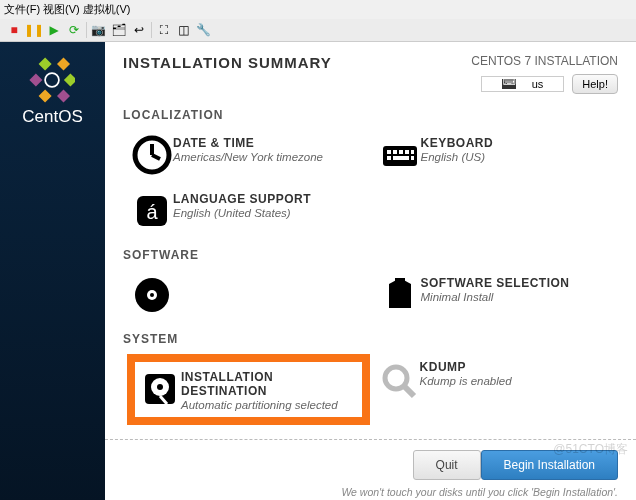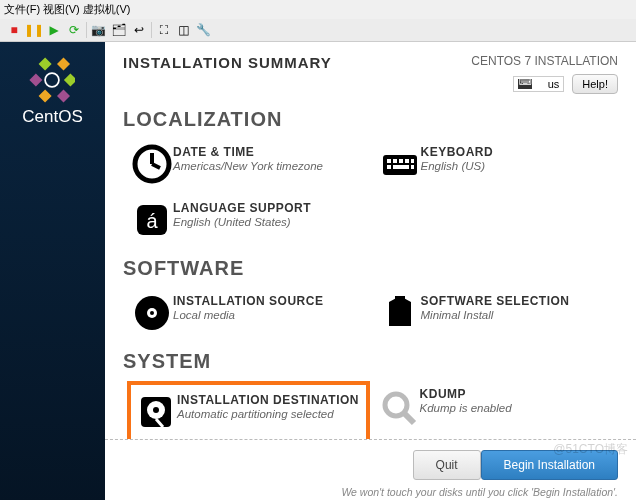--- a/index.html
+++ b/index.html
@@ -11,34 +11,34 @@
 .sidebar{width:105px;background:linear-gradient(to bottom,#0a2540,#051424);display:flex;flex-direction:column;align-items:center;padding-top:15px}
 .logo-c{text-align:center}
 .logo-ico{width:46px;height:46px;margin:0 auto}
 .logo-txt{color:#fff;font-size:17px;font-weight:300;margin-top:4px}
 .content{flex:1;background:#fff;display:flex;flex-direction:column;position:relative}
 .hdr{display:flex;justify-content:space-between;align-items:flex-start;padding:12px 18px 8px 18px}
 .hdr h1{font-size:15px;font-weight:600;letter-spacing:1px;color:#333}
 .hdr-r{text-align:right}
 .hdr-r .sub{font-size:12px;color:#666;margin-bottom:6px}
 .hdr-ctrls{display:flex;gap:8px;align-items:center;justify-content:flex-end}
-.lang{display:flex;align-items:center;gap:16px;border:1px solid #ccc;padding:1px 4px;font-size:11px;background:#fff}
+.lang{display:flex;align-items:center;gap:16px;border:1px solid #ccc;padding:1px 20px;font-size:11px;background:#fff}
 .lang-ico{width:14px;height:10px;background:#333;display:inline-block;position:relative}
 .lang-ico::after{content:"⌨";color:#fff;font-size:9px;position:absolute;left:1px;top:-2px}
 .help{background:linear-gradient(#fafafa,#e5e5e5);border:1px solid #bbb;border-radius:4px;padding:3px 9px;font-size:11px;cursor:pointer}
 .body{flex:1;overflow-y:auto;padding:0 18px 0 18px}
-.sec{font-size:20px;font-weight:600;letter-spacing:1px;color:#555;margin:6px 0 8px 0}
+.sec{font-size:12px;font-weight:600;letter-spacing:1px;color:#555;margin:6px 0 8px 0}
 .grid{display:flex;flex-wrap:wrap}
 .item{display:flex;align-items:flex-start;width:50%;padding:4px 0 10px 8px;cursor:pointer}
 .item.full{width:60%}
 .ico{width:42px;height:42px;flex-shrink:0}
 .itr{padding-top:2px}
 .it{font-size:12px;font-weight:700;letter-spacing:0.5px;color:#333}
 .is{font-size:11.5px;color:#666;font-style:italic;margin-top:1px}
-.hl{border:4px solid #f97316;padding:6px 4px;margin-left:4px;width:49%}
+.hl{border:8px solid #f97316;padding:6px 4px;margin-left:4px;width:49%}
 .ftr{border-top:1px dashed #bbb;padding:10px 18px 6px;display:flex;flex-direction:column;align-items:flex-end;gap:6px}
 .btns{display:flex;}
 .btn{padding:7px 22px;font-size:12px;border-radius:3px;border:1px solid #bbb;cursor:pointer}
 .btn-q{background:linear-gradient(#f8f8f8,#e2e2e2);color:#444}
 .btn-b{background:linear-gradient(#4a9de0,#2e7fc1);color:#fff;border-color:#2a6da8}
 .ft{font-size:10.5px;color:#888;font-style:italic}
 .wm{position:absolute;right:8px;bottom:46px;font-size:12px;color:rgba(0,0,0,0.18);pointer-events:none}
 svg{display:block}
 </style>
 </head>
@@ -135,24 +135,20 @@
       </div>
 
       <div class="sec">SOFTWARE</div>
       <div class="grid">
         <div class="item">
           <svg class="ico" viewBox="0 0 42 42">
               <circle cx="21" cy="21" r="17" fill="#000"></circle>
               <circle cx="21" cy="21" r="5" fill="#fff"></circle>
               <circle cx="21" cy="21" r="2" fill="#000"></circle>
             </svg>
-          <div class="itr">
-              <div class="it">INSTALLATION SOURCE</div>
-              <div class="is">Local media</div>
-            </div>
         </div>
         <div class="item">
           <svg class="ico" viewBox="0 0 42 42">
               <path d="M10 10 L32 10 L32 34 L10 34 Z" fill="#000"></path>
               <path d="M10 10 L21 4 L32 10" fill="#000"></path>
               <path d="M16 4 L16 16 L26 16 L26 4" fill="#000"></path>
             </svg>
           <div class="itr">
               <div class="it">SOFTWARE SELECTION</div>
               <div class="is">Minimal Install</div>

